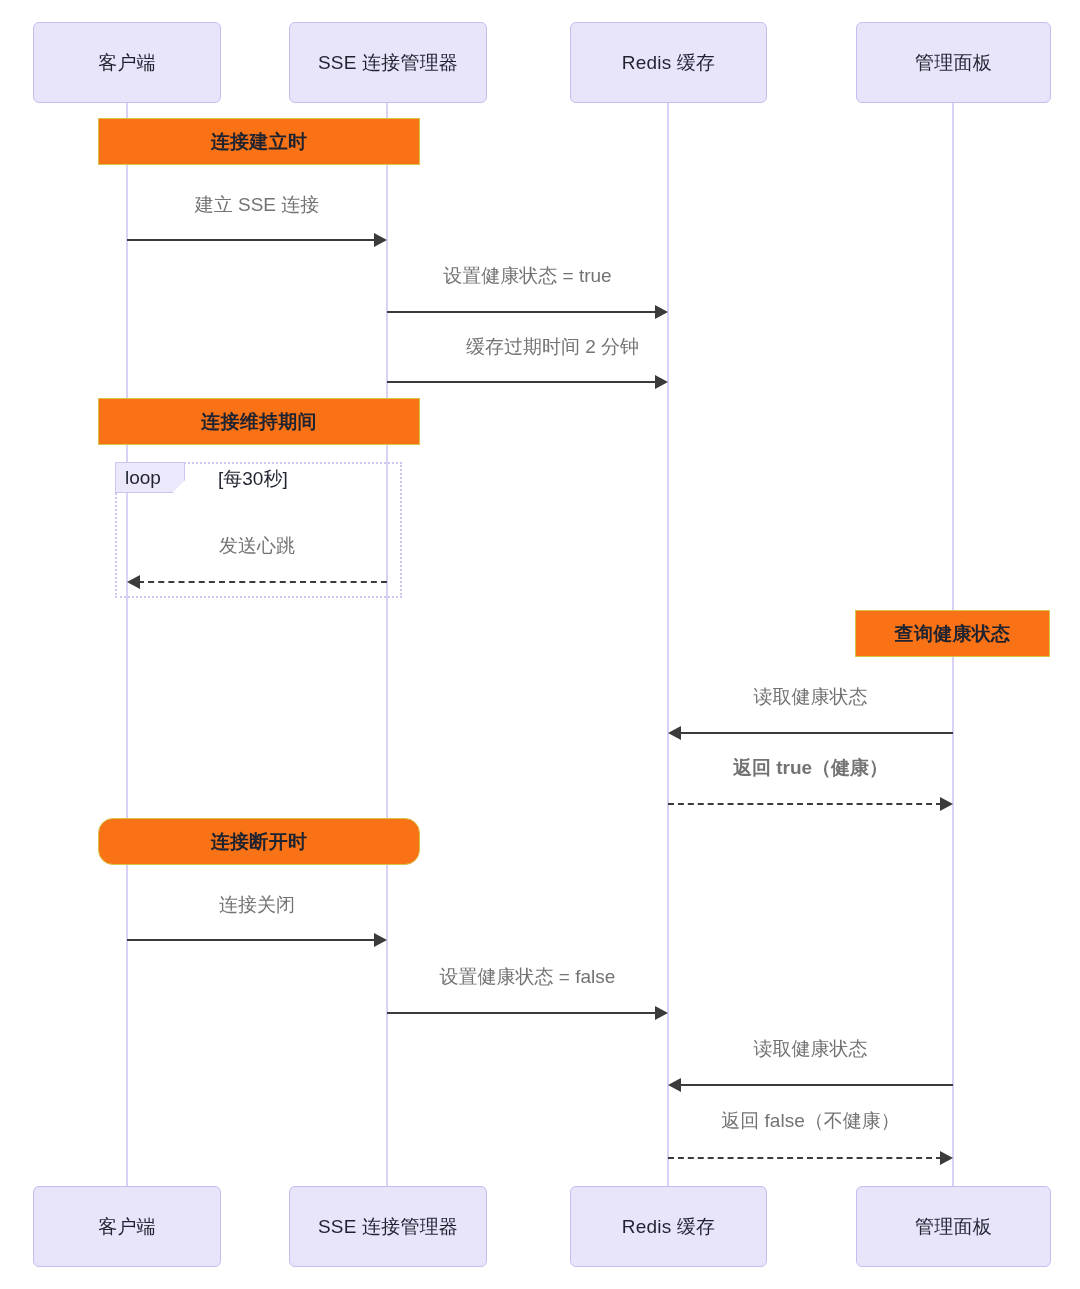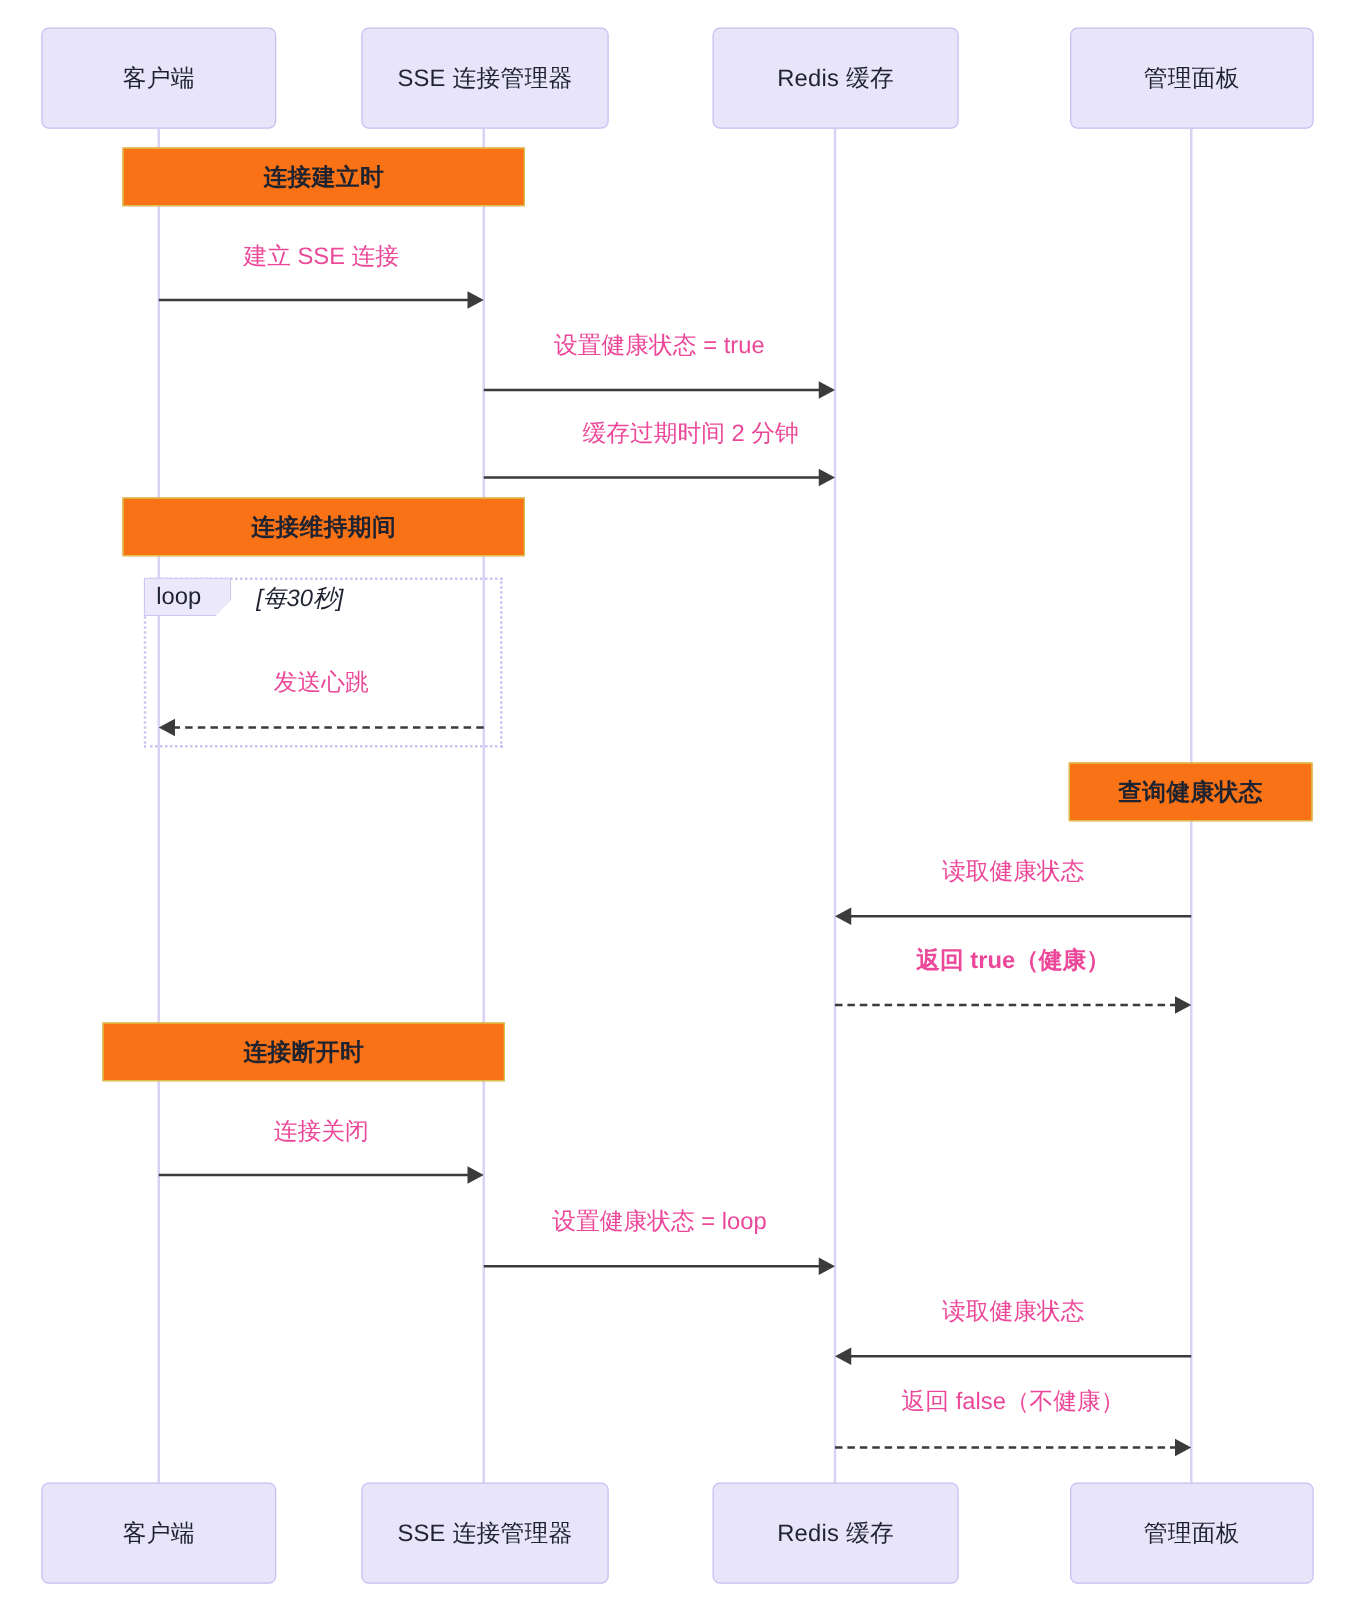--- a/index.html
+++ b/index.html
@@ -77,21 +77,21 @@
   .loop-cond {
     position: absolute;
     color: #1f2330;
     font-size: 19px;
     white-space: nowrap;
     text-align: center;
   }
   
   .msg-label {
     position: absolute;
-    color: #ec4899;
+    color: #737373;
     font-size: 19px;
     white-space: nowrap;
     text-align: center;
   }
   .msg-line {
     position: absolute;
     height: 0;
     border-top: 2px solid #3b3b3b;
   }
   .msg-line.dashed {
@@ -136,21 +136,21 @@
       <div class="participant" style="left: 856px; top: 22px; width: 195px; height: 81px;">
         <span>管理面板</span>
       </div>
     </div>
 
   <div id="loop-layer">
       <div class="loop-block" style="left: 115px; top: 462px; width: 287px; height: 136px;"></div>
       <div class="loop-tab" style="left: 115px; top: 462px; width: 70px; height: 31px;">
         <span>loop</span>
       </div>
-      <div class="loop-cond" style="left: 205px; top: 466px; font-style: italic;">[每30秒]</div>
+      <div class="loop-cond" style="left: 218px; top: 466px;">[每30秒]</div>
     </div>
 
   <div id="messages-layer">
       <div class="msg-label" style="left: 127px; width: 260px; top: 192px;">建立 SSE 连接</div>
       <div class="msg-line" style="left: 127px; width: 249px; top: 239px;"></div>
       <div class="arrow-head right" style="left: 374px; top: 233px;"></div>
       <div class="msg-label" style="left: 387px; width: 281px; top: 263px;">设置健康状态 = true</div>
       <div class="msg-line" style="left: 387px; width: 270px; top: 311px;"></div>
       <div class="arrow-head right" style="left: 655px; top: 305px;"></div>
       <div class="msg-label" style="left: 387px; width: 331px; top: 334px;">缓存过期时间 2 分钟</div>
@@ -161,42 +161,42 @@
       <div class="arrow-head left" style="left: 127px; top: 575px;"></div>
       <div class="msg-label" style="left: 668px; width: 285px; top: 684px;">读取健康状态</div>
       <div class="msg-line" style="left: 679px; width: 274px; top: 732px;"></div>
       <div class="arrow-head left" style="left: 668px; top: 726px;"></div>
       <div class="msg-label" style="left: 668px; width: 285px; top: 755px; font-weight: bold;">返回 true（健康）</div>
       <div class="msg-line dashed" style="left: 668px; width: 274px; top: 803px;"></div>
       <div class="arrow-head right" style="left: 940px; top: 797px;"></div>
       <div class="msg-label" style="left: 127px; width: 260px; top: 892px; text-align: center;">连接关闭</div>
       <div class="msg-line" style="left: 127px; width: 249px; top: 939px;"></div>
       <div class="arrow-head right" style="left: 374px; top: 933px;"></div>
-      <div class="msg-label" style="left: 387px; width: 281px; top: 964px;">设置健康状态 = loop</div>
+      <div class="msg-label" style="left: 387px; width: 281px; top: 964px;">设置健康状态 = false</div>
       <div class="msg-line" style="left: 387px; width: 270px; top: 1012px;"></div>
       <div class="arrow-head right" style="left: 655px; top: 1006px;"></div>
       <div class="msg-label" style="left: 668px; width: 285px; top: 1036px;">读取健康状态</div>
       <div class="msg-line" style="left: 679px; width: 274px; top: 1084px;"></div>
       <div class="arrow-head left" style="left: 668px; top: 1078px;"></div>
       <div class="msg-label" style="left: 668px; width: 285px; top: 1108px;">返回 false（不健康）</div>
       <div class="msg-line dashed" style="left: 668px; width: 274px; top: 1157px;"></div>
       <div class="arrow-head right" style="left: 940px; top: 1151px;"></div>
     </div>
 
   <div id="notes-layer">
       <div class="note" style="left: 98px; top: 118px; width: 322px; height: 47px;">
         <span>连接建立时</span>
       </div>
       <div class="note" style="left: 98px; top: 398px; width: 322px; height: 47px;">
         <span>连接维持期间</span>
       </div>
       <div class="note" style="left: 855px; top: 610px; width: 195px; height: 47px;">
         <span>查询健康状态</span>
       </div>
-      <div class="note" style="left: 82px; top: 818px; width: 322px; height: 47px;">
+      <div class="note" style="left: 98px; top: 818px; width: 322px; height: 47px; border-radius: 15px;">
         <span>连接断开时</span>
       </div>
     </div>
 
   <div id="participants-footer">
       <div class="participant" style="left: 33px; top: 1186px; width: 188px; height: 81px;">
         <span>客户端</span>
       </div>
       <div class="participant" style="left: 289px; top: 1186px; width: 198px; height: 81px;">
         <span>SSE 连接管理器</span>

